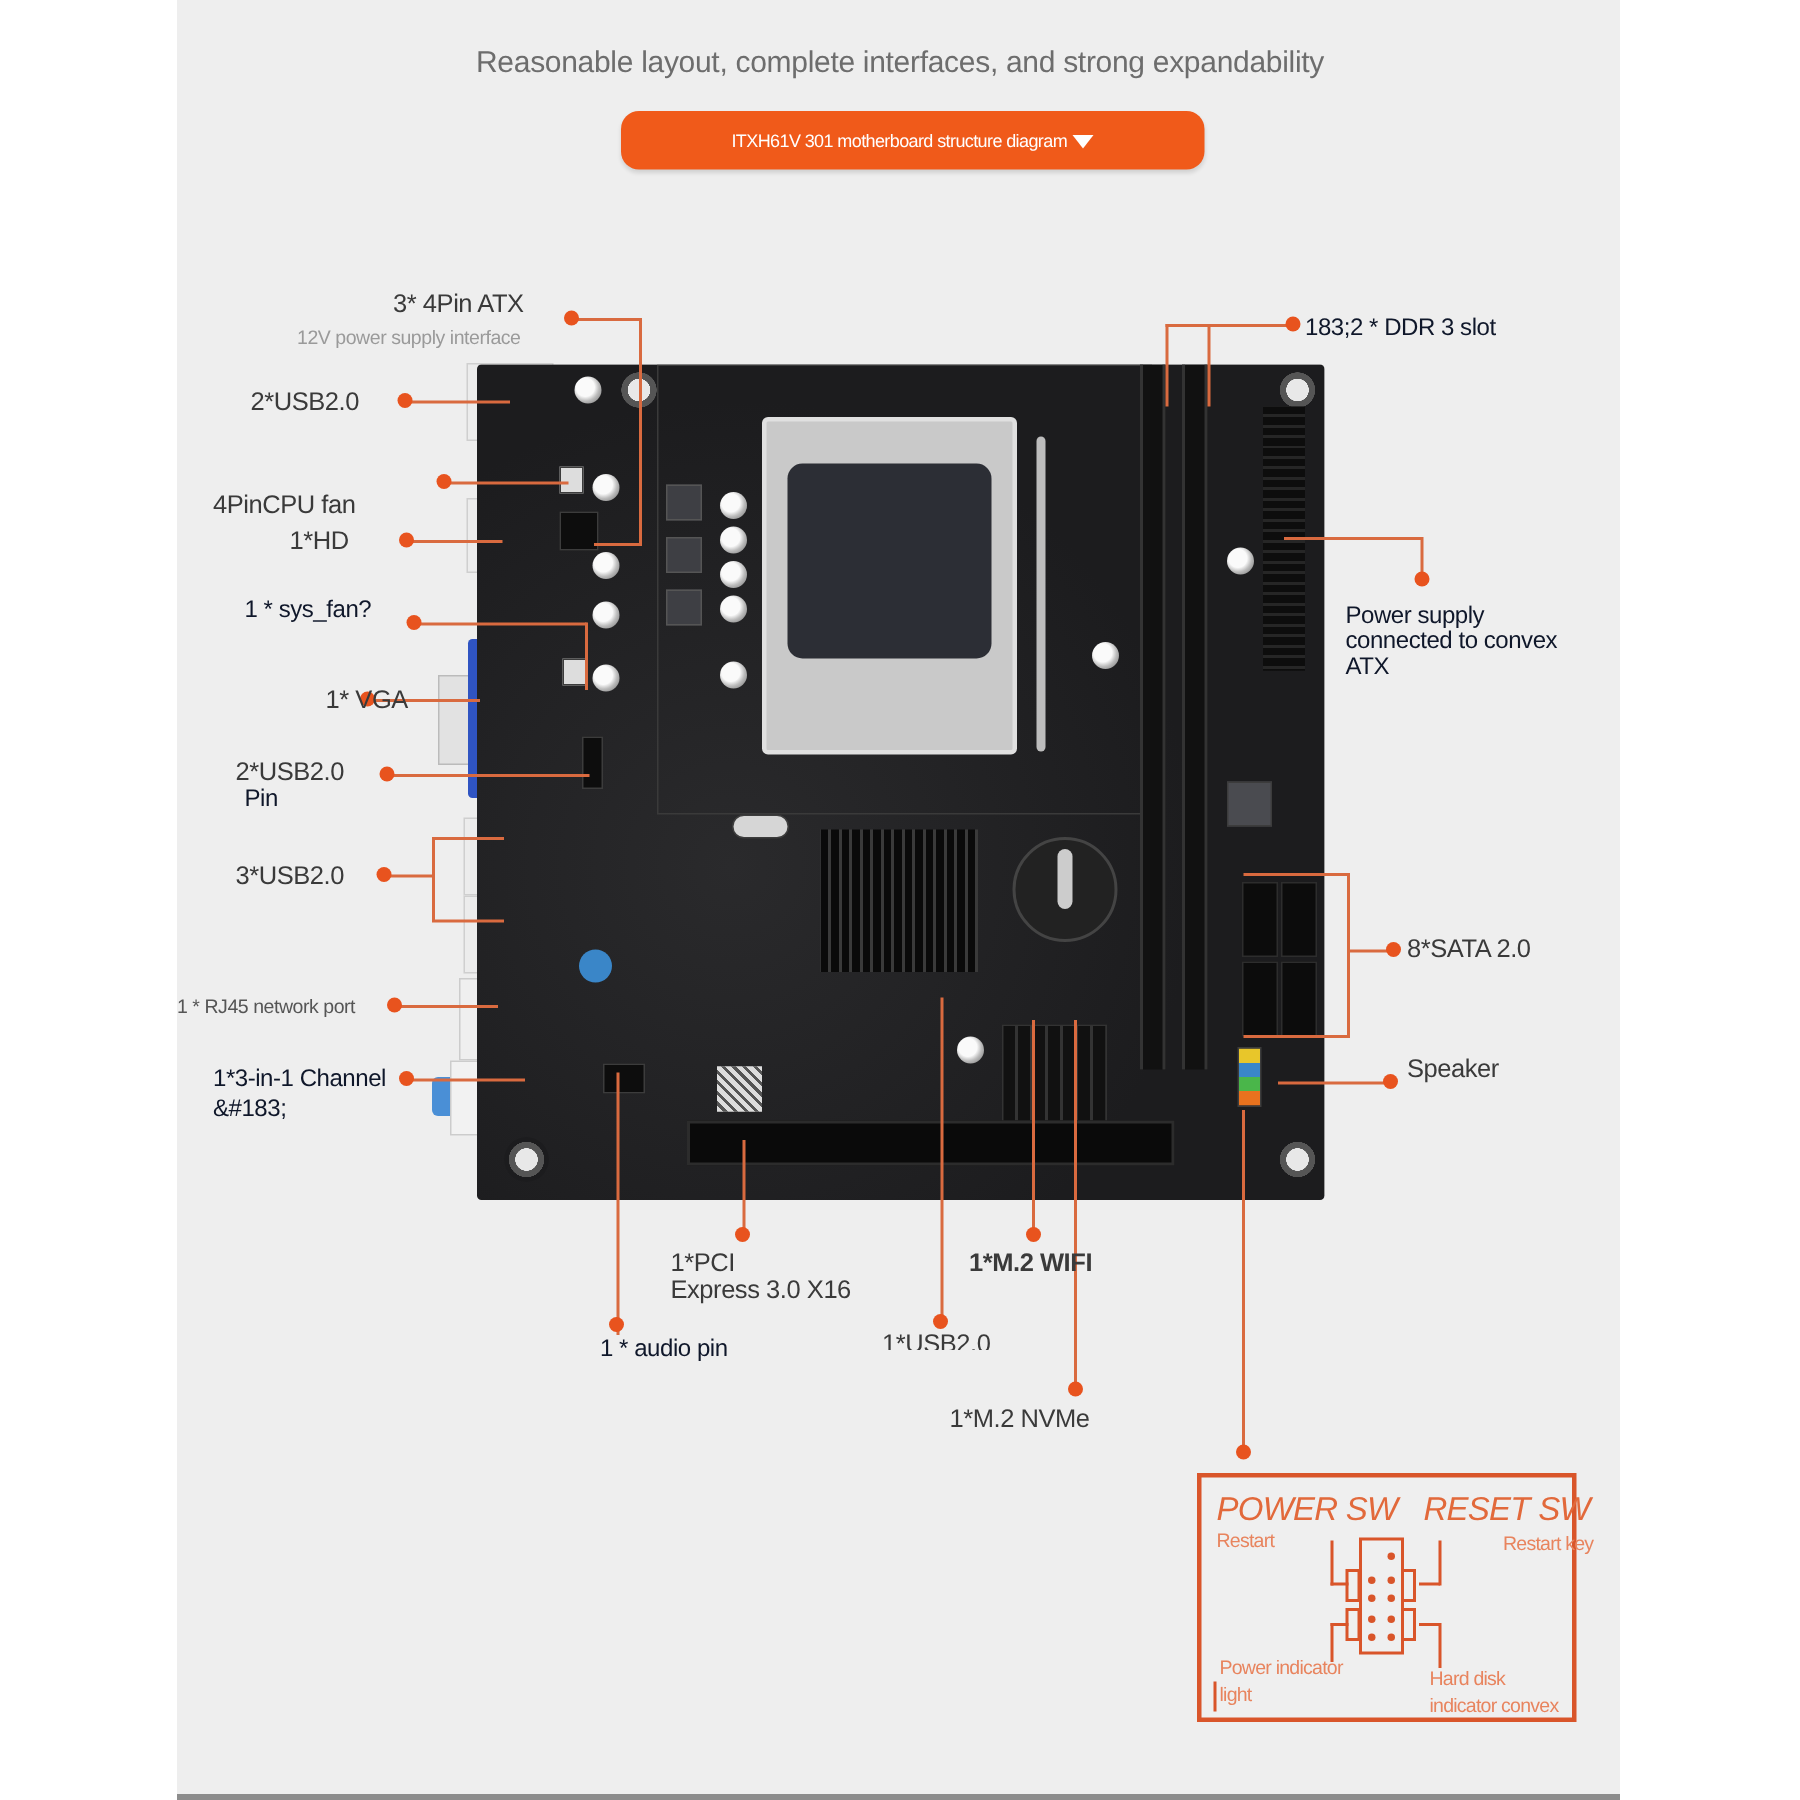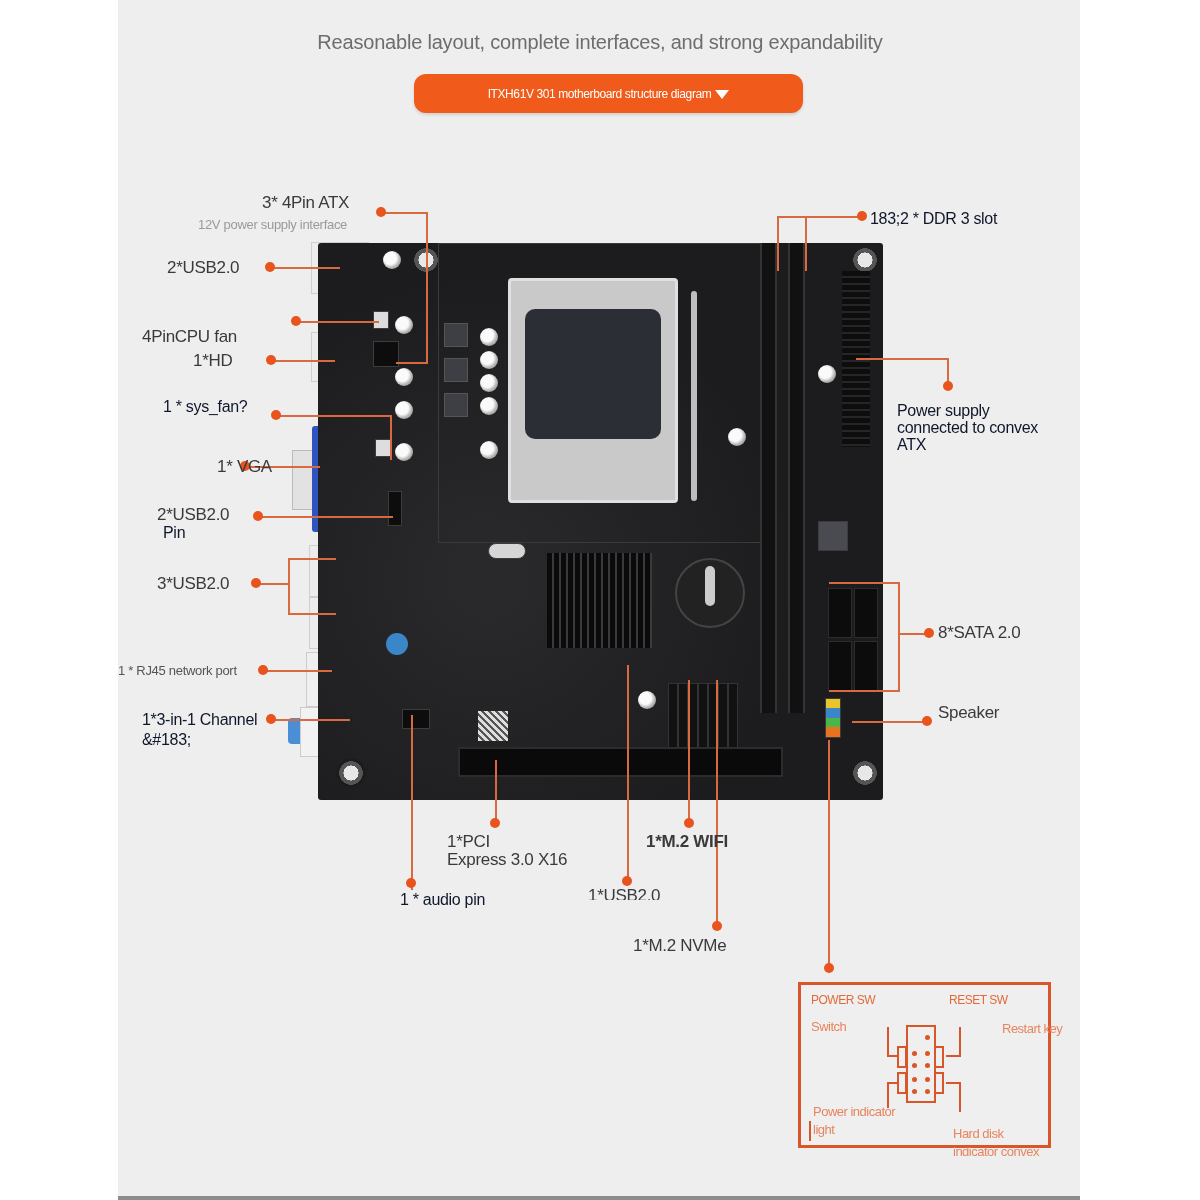--- a/index.html
+++ b/index.html
@@ -48,21 +48,21 @@
   .lbl { position: absolute; white-space: nowrap; color: #3a3a3a; font-size: 17px; letter-spacing: -0.3px; }
   .lbl.sm { font-size: 13px; color: #9a9a9a; }
   .lbl.md { font-size: 16px; color: #0f172a; }
   .dot { position: absolute; width: 10px; height: 10px; border-radius: 50%; background: #e8531e; }
   .ln { position: absolute; background: #d96a3f; }
   .h { height: 2px; } .v { width: 2px; }
 
   
   .fp-box { position: absolute; left: 798px; top: 982px; width: 253px; height: 166px; border: 3px solid #d9552a; background: #efefef; }
   .fp-lbl { position: absolute; color: #e2693b; white-space: nowrap; letter-spacing: -0.5px; }
-  .fp-big { font-size: 12px; }
+  .fp-big { font-size: 22px; font-style: italic; }
   .fp-sm { font-size: 13px; color: #e8845e; }
   .fp-conn { position: absolute; left: 105px; top: 40px; width: 30px; height: 78px; border: 2px solid #d9552a; }
   .fp-ear { position: absolute; width: 10px; height: 22px; border: 2px solid #d9552a; }
   .fp-pin { position: absolute; width: 5px; height: 5px; border-radius: 50%; background: #d9552a; }
   .fp-ln { position: absolute; background: #d9552a; }
 </style>
 </head>
 <body>
 
 <div class="panel"></div>
@@ -239,28 +239,28 @@
   <div>1*PCI</div>
   <div>Express 3.0 X16</div>
 </div>
 <div class="lbl md" style="left:400px;top:891px;">1 * audio pin</div>
 <div class="lbl" style="left:588px;top:886px;height:14px;overflow:hidden;">1*USB2.0</div>
 <div class="lbl" style="left:646px;top:832px;font-weight:bold;">1*M.2 WIFI</div>
 <div class="lbl" style="left:633px;top:936px;">1*M.2 NVMe</div>
 
 <div class="fp-box">
   <div class="fp-lbl fp-big" style="left:10px;top:8px;">POWER SW</div>
-  <div class="fp-lbl fp-sm" style="left:10px;top:34px;">Switch</div>
+  <div class="fp-lbl fp-sm" style="left:10px;top:34px;">Restart</div>
   <div class="fp-lbl fp-big" style="left:148px;top:8px;">RESET SW</div>
   <div class="fp-lbl fp-sm" style="left:165px;top:36px;margin-left:36px;">Restart key</div>
   <div class="fp-lbl fp-sm" style="left:12px;top:118px;line-height:18px;">
     <div>Power indicator</div>
     <div>light</div>
   </div>
-  <div class="fp-lbl fp-sm" style="left:152px;top:140px;line-height:18px;">
+  <div class="fp-lbl fp-sm" style="left:152px;top:125px;line-height:18px;">
     <div>Hard disk</div>
     <div>indicator convex</div>
   </div>
 
   <div class="fp-conn"></div>
   <div class="fp-ear" style="left:96px;top:61px;"></div>
   <div class="fp-ear" style="left:133px;top:61px;"></div>
   <div class="fp-ear" style="left:96px;top:87px;"></div>
   <div class="fp-ear" style="left:133px;top:87px;"></div>
 

